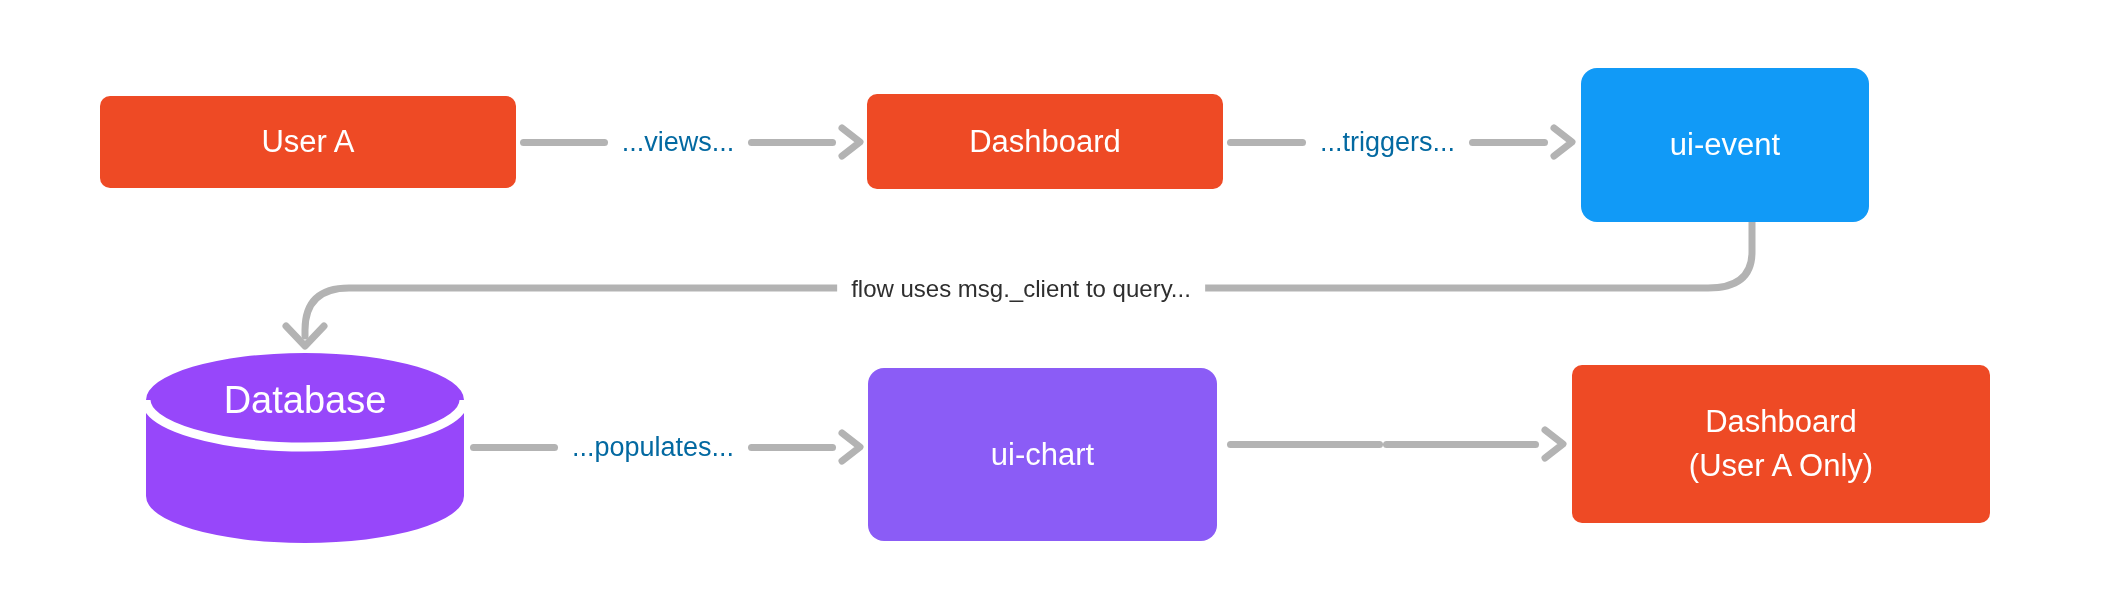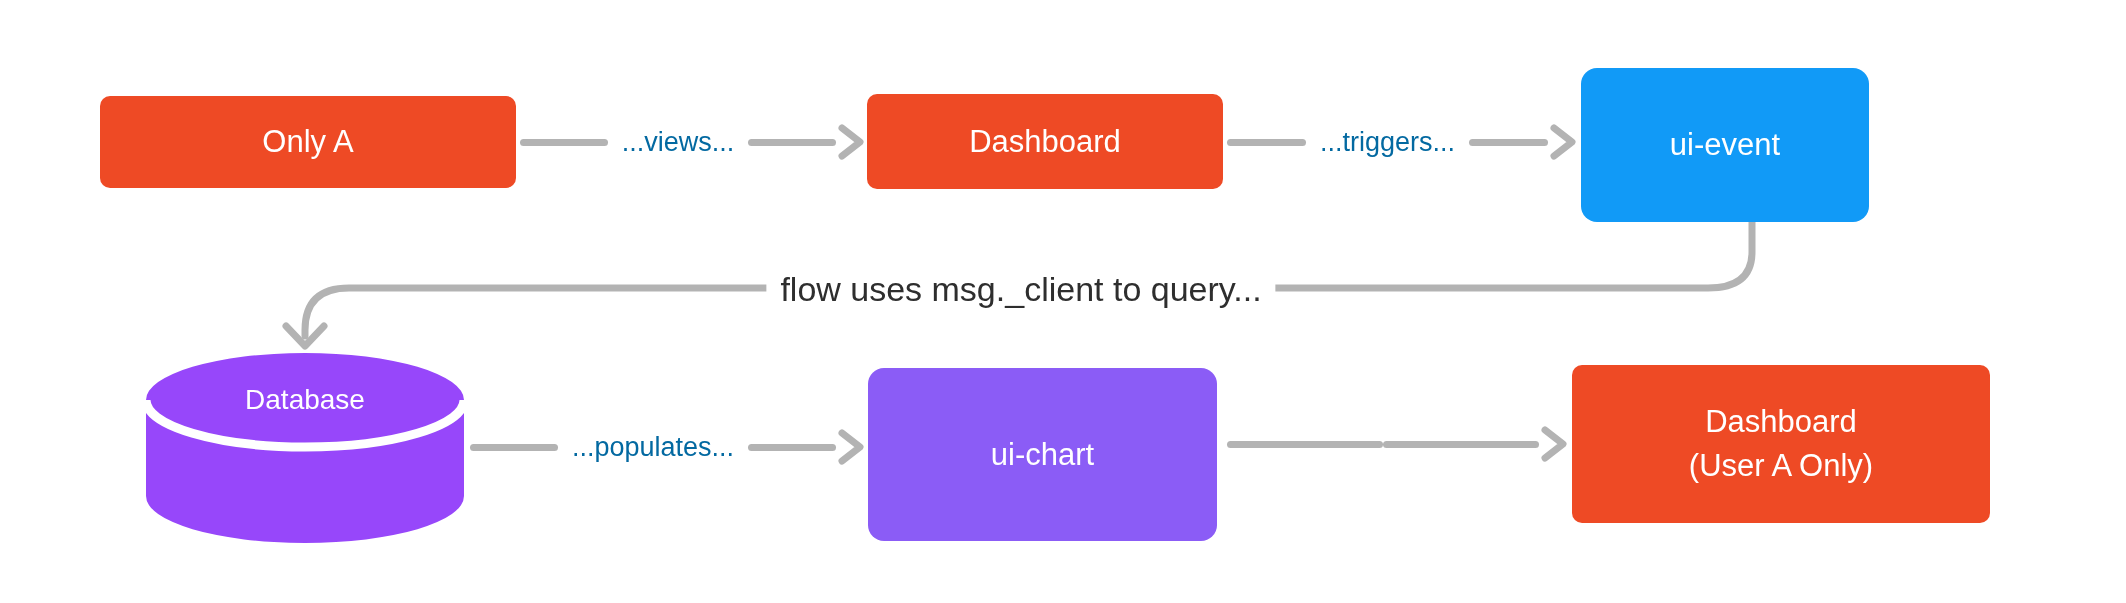--- a/index.html
+++ b/index.html
@@ -21,37 +21,37 @@
   }
   .edge .edge-label{
     margin:0 14px;font-size:27px;color:#0369a1;white-space:nowrap;
   }
   .edge .head{flex:0 0 auto;margin-left:2px;}
   #connector-svg{
     position:absolute;left:0;top:0;width:2126px;height:603px;pointer-events:none;
   }
   .floating-label{
     position:absolute;transform:translate(-50%,-50%);
-    background:#ffffff;padding:2px 14px;font-size:34px;color:#2e2e2e;white-space:nowrap;
+    background:#ffffff;padding:2px 14px;font-size:24px;color:#2e2e2e;white-space:nowrap;
   }
   .db-label{
     position:absolute;display:flex;align-items:center;justify-content:center;
-    color:#ffffff;font-size:28px;font-weight:500;
+    color:#ffffff;font-size:38px;font-weight:500;
   }
 </style>
 </head>
 <body>
 
 <svg id="connector-svg">
   <path d="M 1752 222 L 1752 252 Q 1752 288 1708 288 L 349 288 Q 305 288 305 330 L 305 336" fill="none" stroke-width="7" stroke-linecap="round" stroke="#B3B3B3"></path>
   <polyline points="286,326 305,346 324,326" fill="none" stroke-width="7" stroke-linecap="round" stroke-linejoin="round" stroke="#B3B3B3"></polyline>
 </svg>
 
 <div class="node r10" style="left: 100px; top: 96px; width: 416px; height: 92px; background: rgb(238, 74, 37);">
-  <span>Only A</span>
+  <span>User A</span>
 </div>
 
 <div class="node r10" style="left: 867px; top: 94px; width: 356px; height: 95px; background: rgb(238, 74, 37);">
   <span>Dashboard</span>
 </div>
 
 <div class="node r16" style="left: 1581px; top: 68px; width: 288px; height: 154px; background: rgb(17, 154, 247);">
   <span>ui-event</span>
 </div>
 

